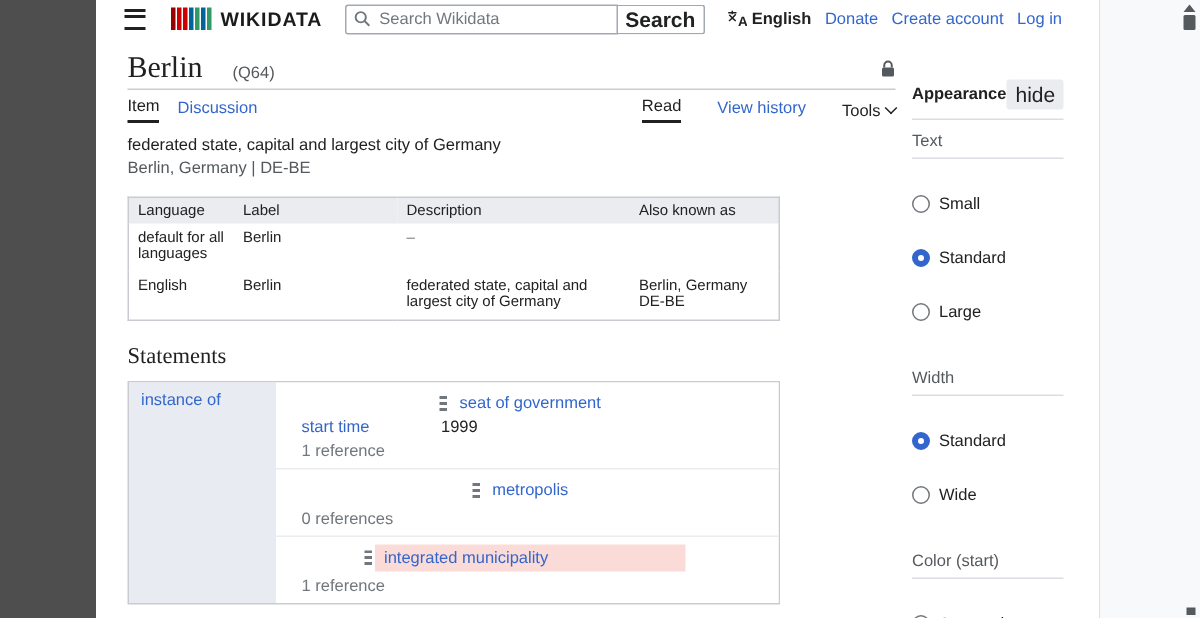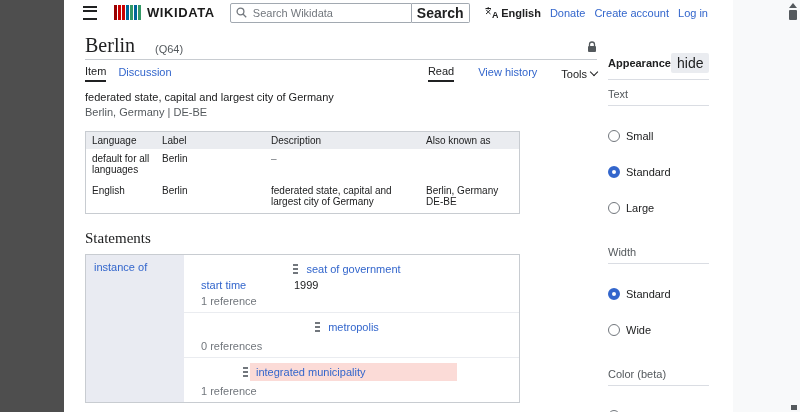--- a/index.html
+++ b/index.html
@@ -268,21 +268,21 @@
       <div class="app-section-label">Width</div>
       <div class="app-option">
         <span class="radio on"></span>
         <span>Standard</span>
       </div>
       <div class="app-option">
         <span class="radio"></span>
         <span>Wide</span>
       </div>
 
-      <div class="app-section-label">Color (beta)</div>
+      <div class="app-section-label">Color (start)</div>
       <div class="app-option">
         <span class="radio"></span>
         <span>Automatic</span>
       </div>
       <div class="app-option">
         <span class="radio on"></span>
         <span>Light</span>
       </div>
       <div class="app-option">
         <span class="radio"></span>

